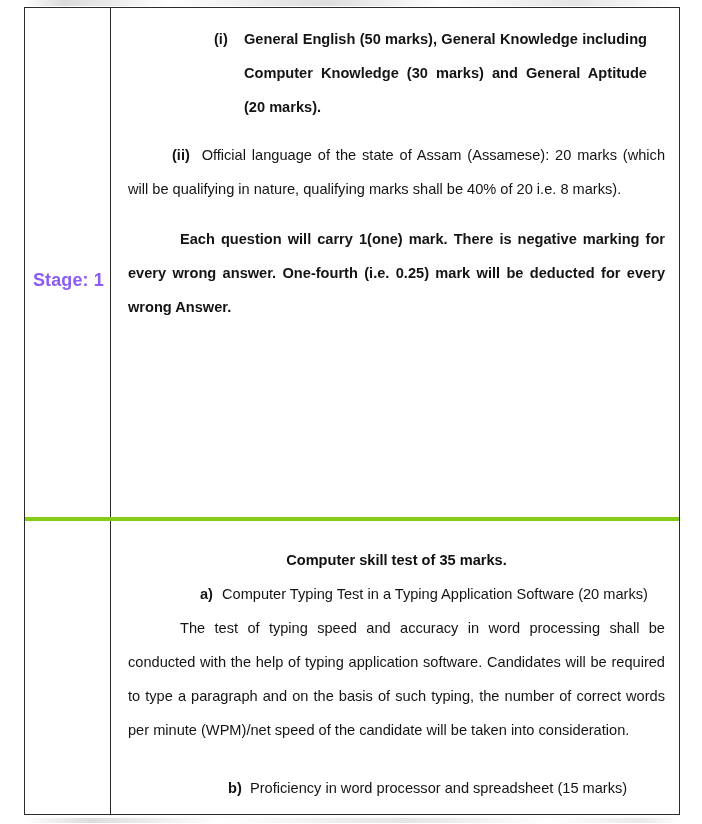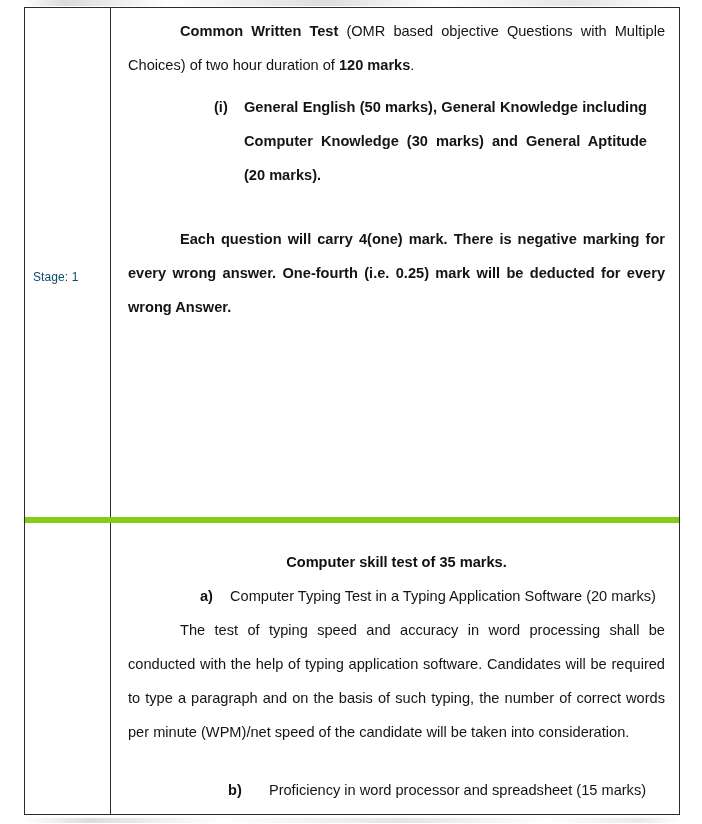--- a/index.html
+++ b/index.html
@@ -67,21 +67,21 @@
     border: 1px solid #2b2b2b;
   }
 
   .row {
     position: absolute;
     left: 0;
     width: 100%;
     box-sizing: border-box;
   }
   .row-stage1 { top: 0px;   height: 509px; }
-  .row-stage2 { top: 509px; height: 297px; border-top: 6px solid #84cc16; }
+  .row-stage2 { top: 509px; height: 297px; border-top: 4px solid #84cc16; }
 
   .cell-label {
     position: absolute;
     left: 0px;
     top: 0px;
     width: 86px;
     height: 100%;
     box-sizing: border-box;
     border-right: 1px solid #2b2b2b;
   }
@@ -91,25 +91,25 @@
     top: 0px;
     right: 0px;
     height: 100%;
     box-sizing: border-box;
     padding: 0 14px 0 17px;
   }
 
   .stage-label {
     position: absolute;
     left: 8px;
-    font-weight: normal;
-    font-size: 12px;
+    font-weight: bold;
+    font-size: 18px;
     letter-spacing: 0.1px;
     white-space: nowrap;
-    color: #0c4a6e;
+    color: #8b5cf6;
   }
   .stage-label-1 { top: 262px; }
 
   p.para {
     margin: 0;
     font-size: 14.6px;
     line-height: 34px;
     text-align: justify;
     text-justify: inter-word;
     color: #141414;
@@ -153,36 +153,36 @@
     line-height: 34px;
     color: #141414;
     margin-left: 72px;
     margin-right: 0px;
   }
   .blk-a .marker {
     font-weight: bold;
     flex: 0 0 auto;
     width: 22px;
   }
-  .blk-a .content { flex: 1 1 auto; text-align: justify; margin-left: 8px; }
+  .blk-a .content { flex: 1 1 auto; text-align: justify; }
 
   .blk-b {
     margin: 0;
     display: flex;
     font-size: 14.6px;
     line-height: 34px;
     color: #141414;
     margin-left: 100px;
   }
   .blk-b .marker {
     font-weight: bold;
     flex: 0 0 auto;
     width: 22px;
   }
-  .blk-b .content { flex: 1 1 auto; text-align: center; }
+  .blk-b .content { flex: 1 1 auto; text-align: left; }
 
   .centered-head {
     margin: 0;
     font-size: 14.6px;
     line-height: 34px;
     font-weight: bold;
     text-align: center;
     color: #101010;
   }
 
@@ -208,35 +208,35 @@
   <div class="table">
 
     <div class="row row-stage1">
 
       <div class="cell-label">
         <div class="stage-label stage-label-1">Stage: 1</div>
       </div>
 
       <div class="cell-body flow">
 
-        <p class="para indent-first"><span class="b">Common Written Test</span><span> (OMR based objective Questions with Multiple Choices) of two hour duration of </span><span class="b">120 marks</span><span>.</span></p>
 
         <div class="spacer-8"></div>
 
         <div class="romanblock roman-i">
           <span class="marker">(i)</span>
           <span class="content">General English (50 marks), General Knowledge including Computer Knowledge (30 marks) and General Aptitude (20 marks).</span>
         </div>
 
         <div class="spacer-14"></div>
 
+        <p class="para indent-first-sm"><span class="b">(ii)</span><span>&nbsp; </span><span>Official language of the state of Assam (Assamese): 20 marks (which will be qualifying in nature, qualifying marks shall be 40% of 20 i.e. 8 marks).</span></p>
 
         <div class="spacer-16"></div>
 
-        <p class="para bold-para indent-first">Each question will carry 4(one) mark. There is negative marking for every wrong answer. One-fourth (i.e. 0.25) mark will be deducted for every wrong Answer.</p>
+        <p class="para bold-para indent-first">Each question will carry 1(one) mark. There is negative marking for every wrong answer. One-fourth (i.e. 0.25) mark will be deducted for every wrong Answer.</p>
 
         <div class="spacer-20"></div>
 
 
         <div class="spacer-16"></div>
 
 
       </div>
     </div>
 

